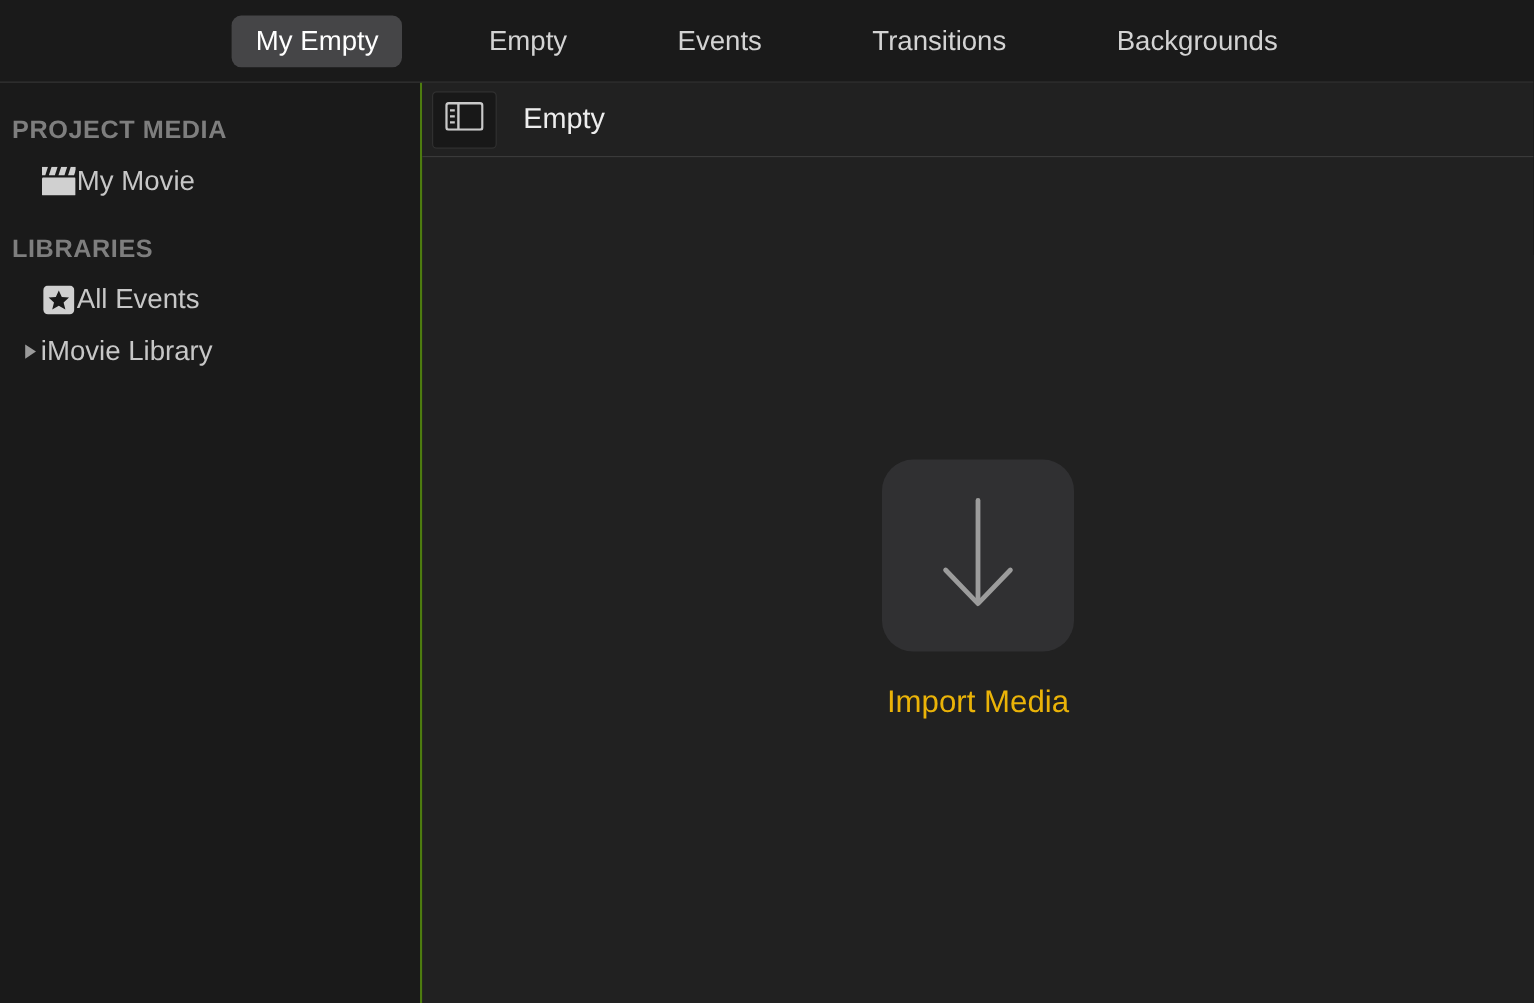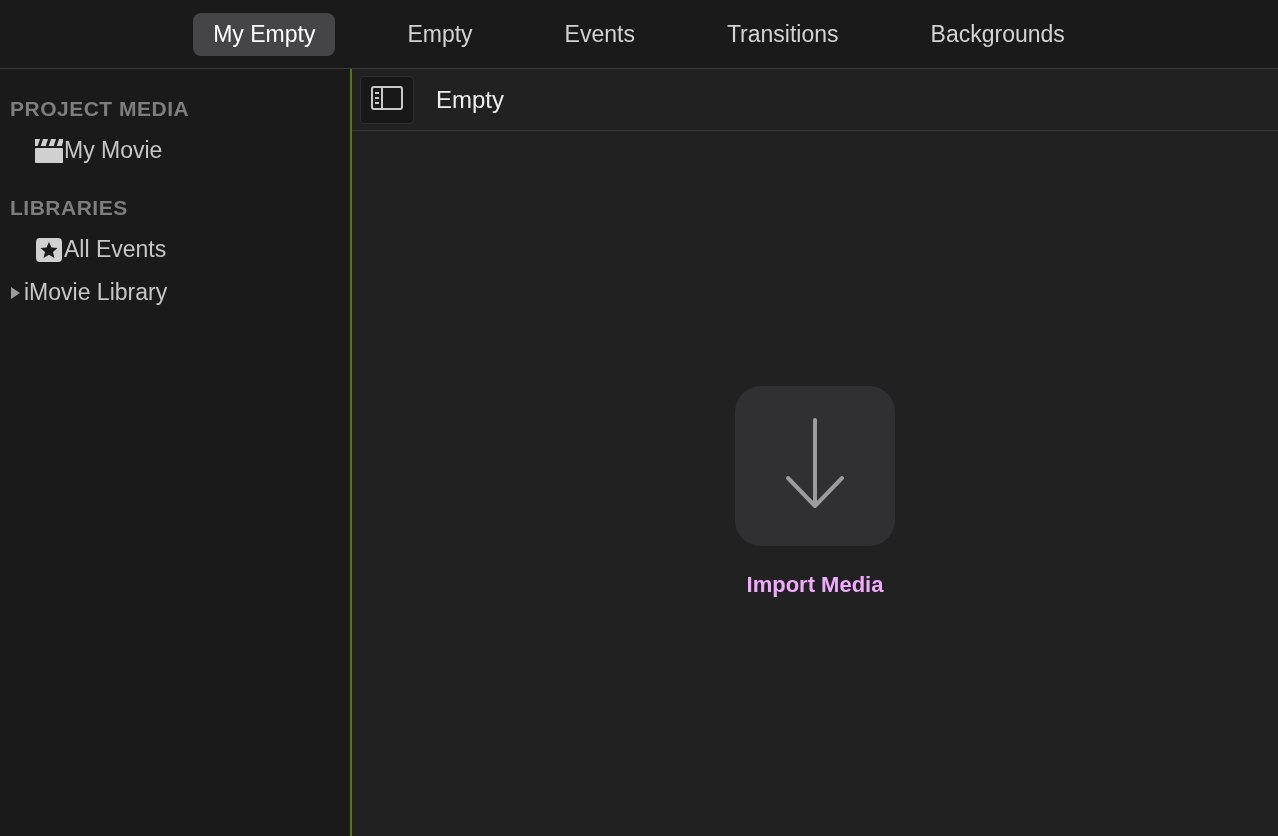--- a/index.html
+++ b/index.html
@@ -61,21 +61,21 @@
   }
   .sidebar-item {
     display: flex;
     align-items: center;
     font-size: 23px;
     color: #c7c7c7;
     padding: 8px 8px 8px 34px;
     cursor: pointer;
   }
   .sidebar-item.with-disclosure {
-    padding-left: 6px;
+    padding-left: 16px;
   }
   .disclosure {
     width: 18px;
     display: inline-flex;
     justify-content: center;
     color: #8a8a8a;
     font-size: 18px;
   }
   .icon-slot {
     width: 30px;
@@ -136,23 +136,22 @@
     width: 160px;
     height: 160px;
     background: #303032;
     border-radius: 26px;
     display: flex;
     align-items: center;
     justify-content: center;
     cursor: pointer;
   }
   .import-label {
-    font-size: 22px;
-    color: #f0abfc;
-    font-weight: bold;
+    font-size: 26px;
+    color: #eab308;
   }
 </style>
 </head>
 <body>
 
 <div class="topbar">
   <div class="tab-item active">My Empty</div>
   <div class="tab-item">Empty</div>
   <div class="tab-item">Events</div>
   <div class="tab-item">Transitions</div>

